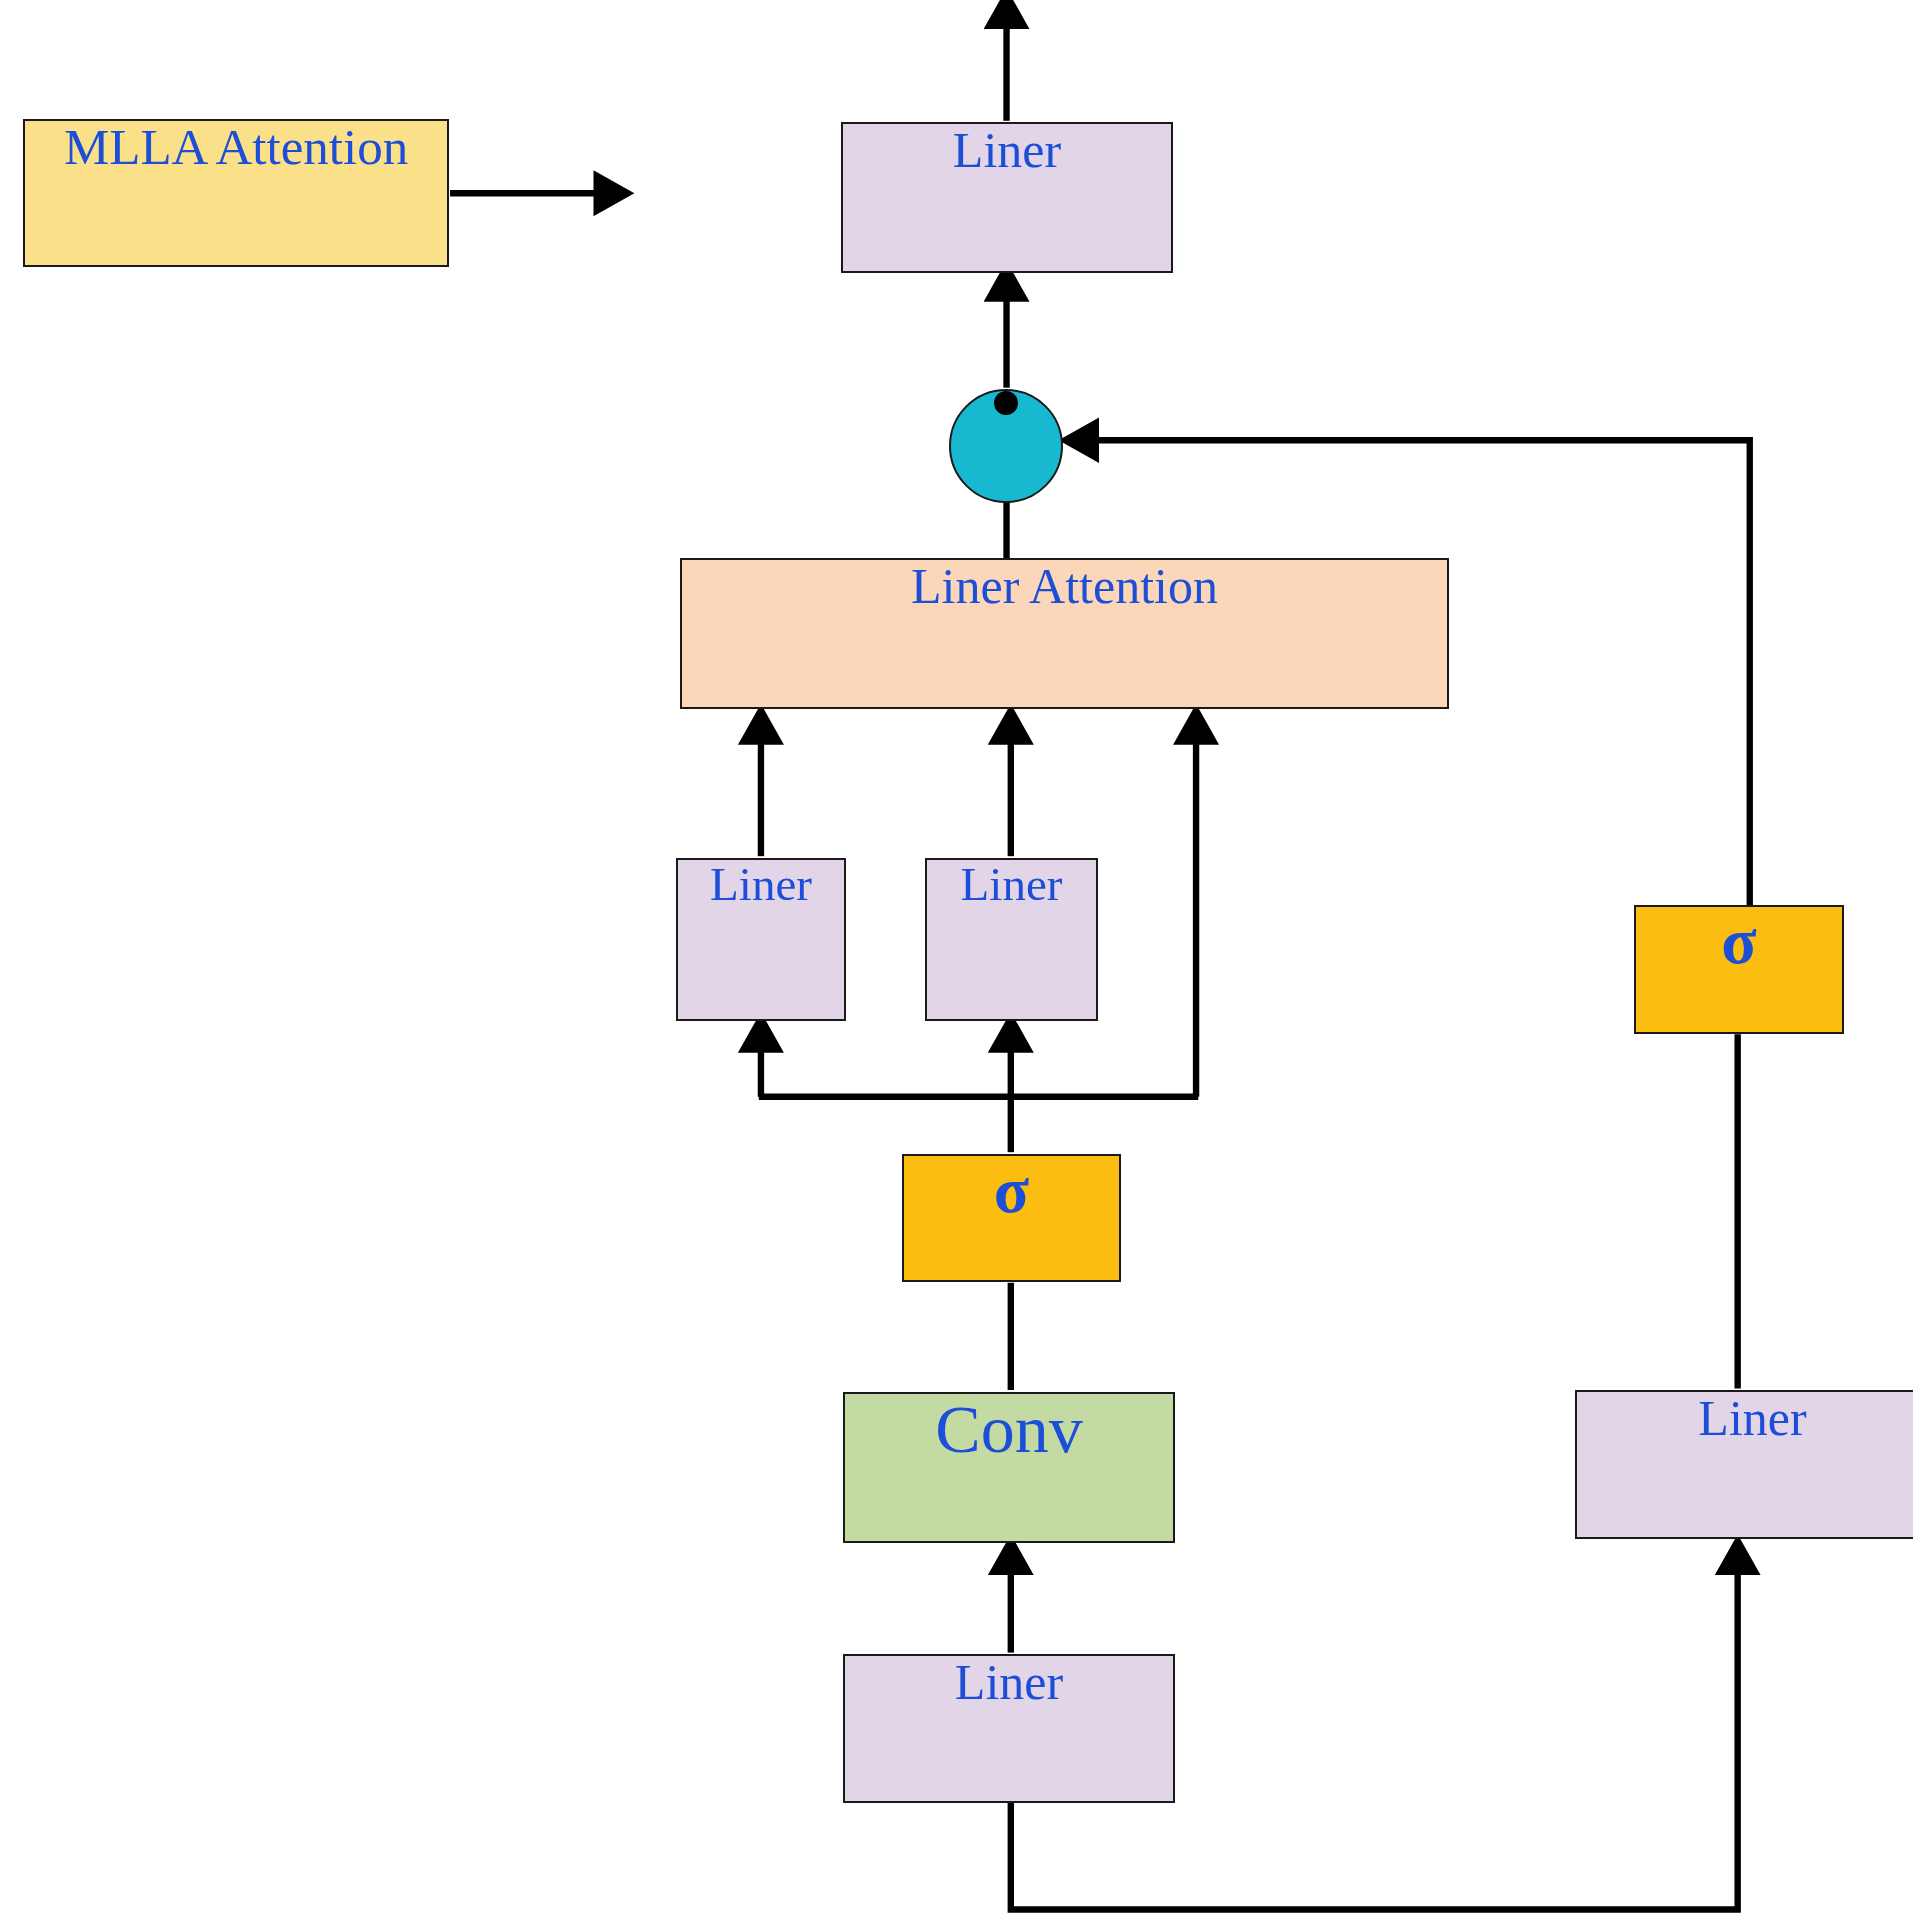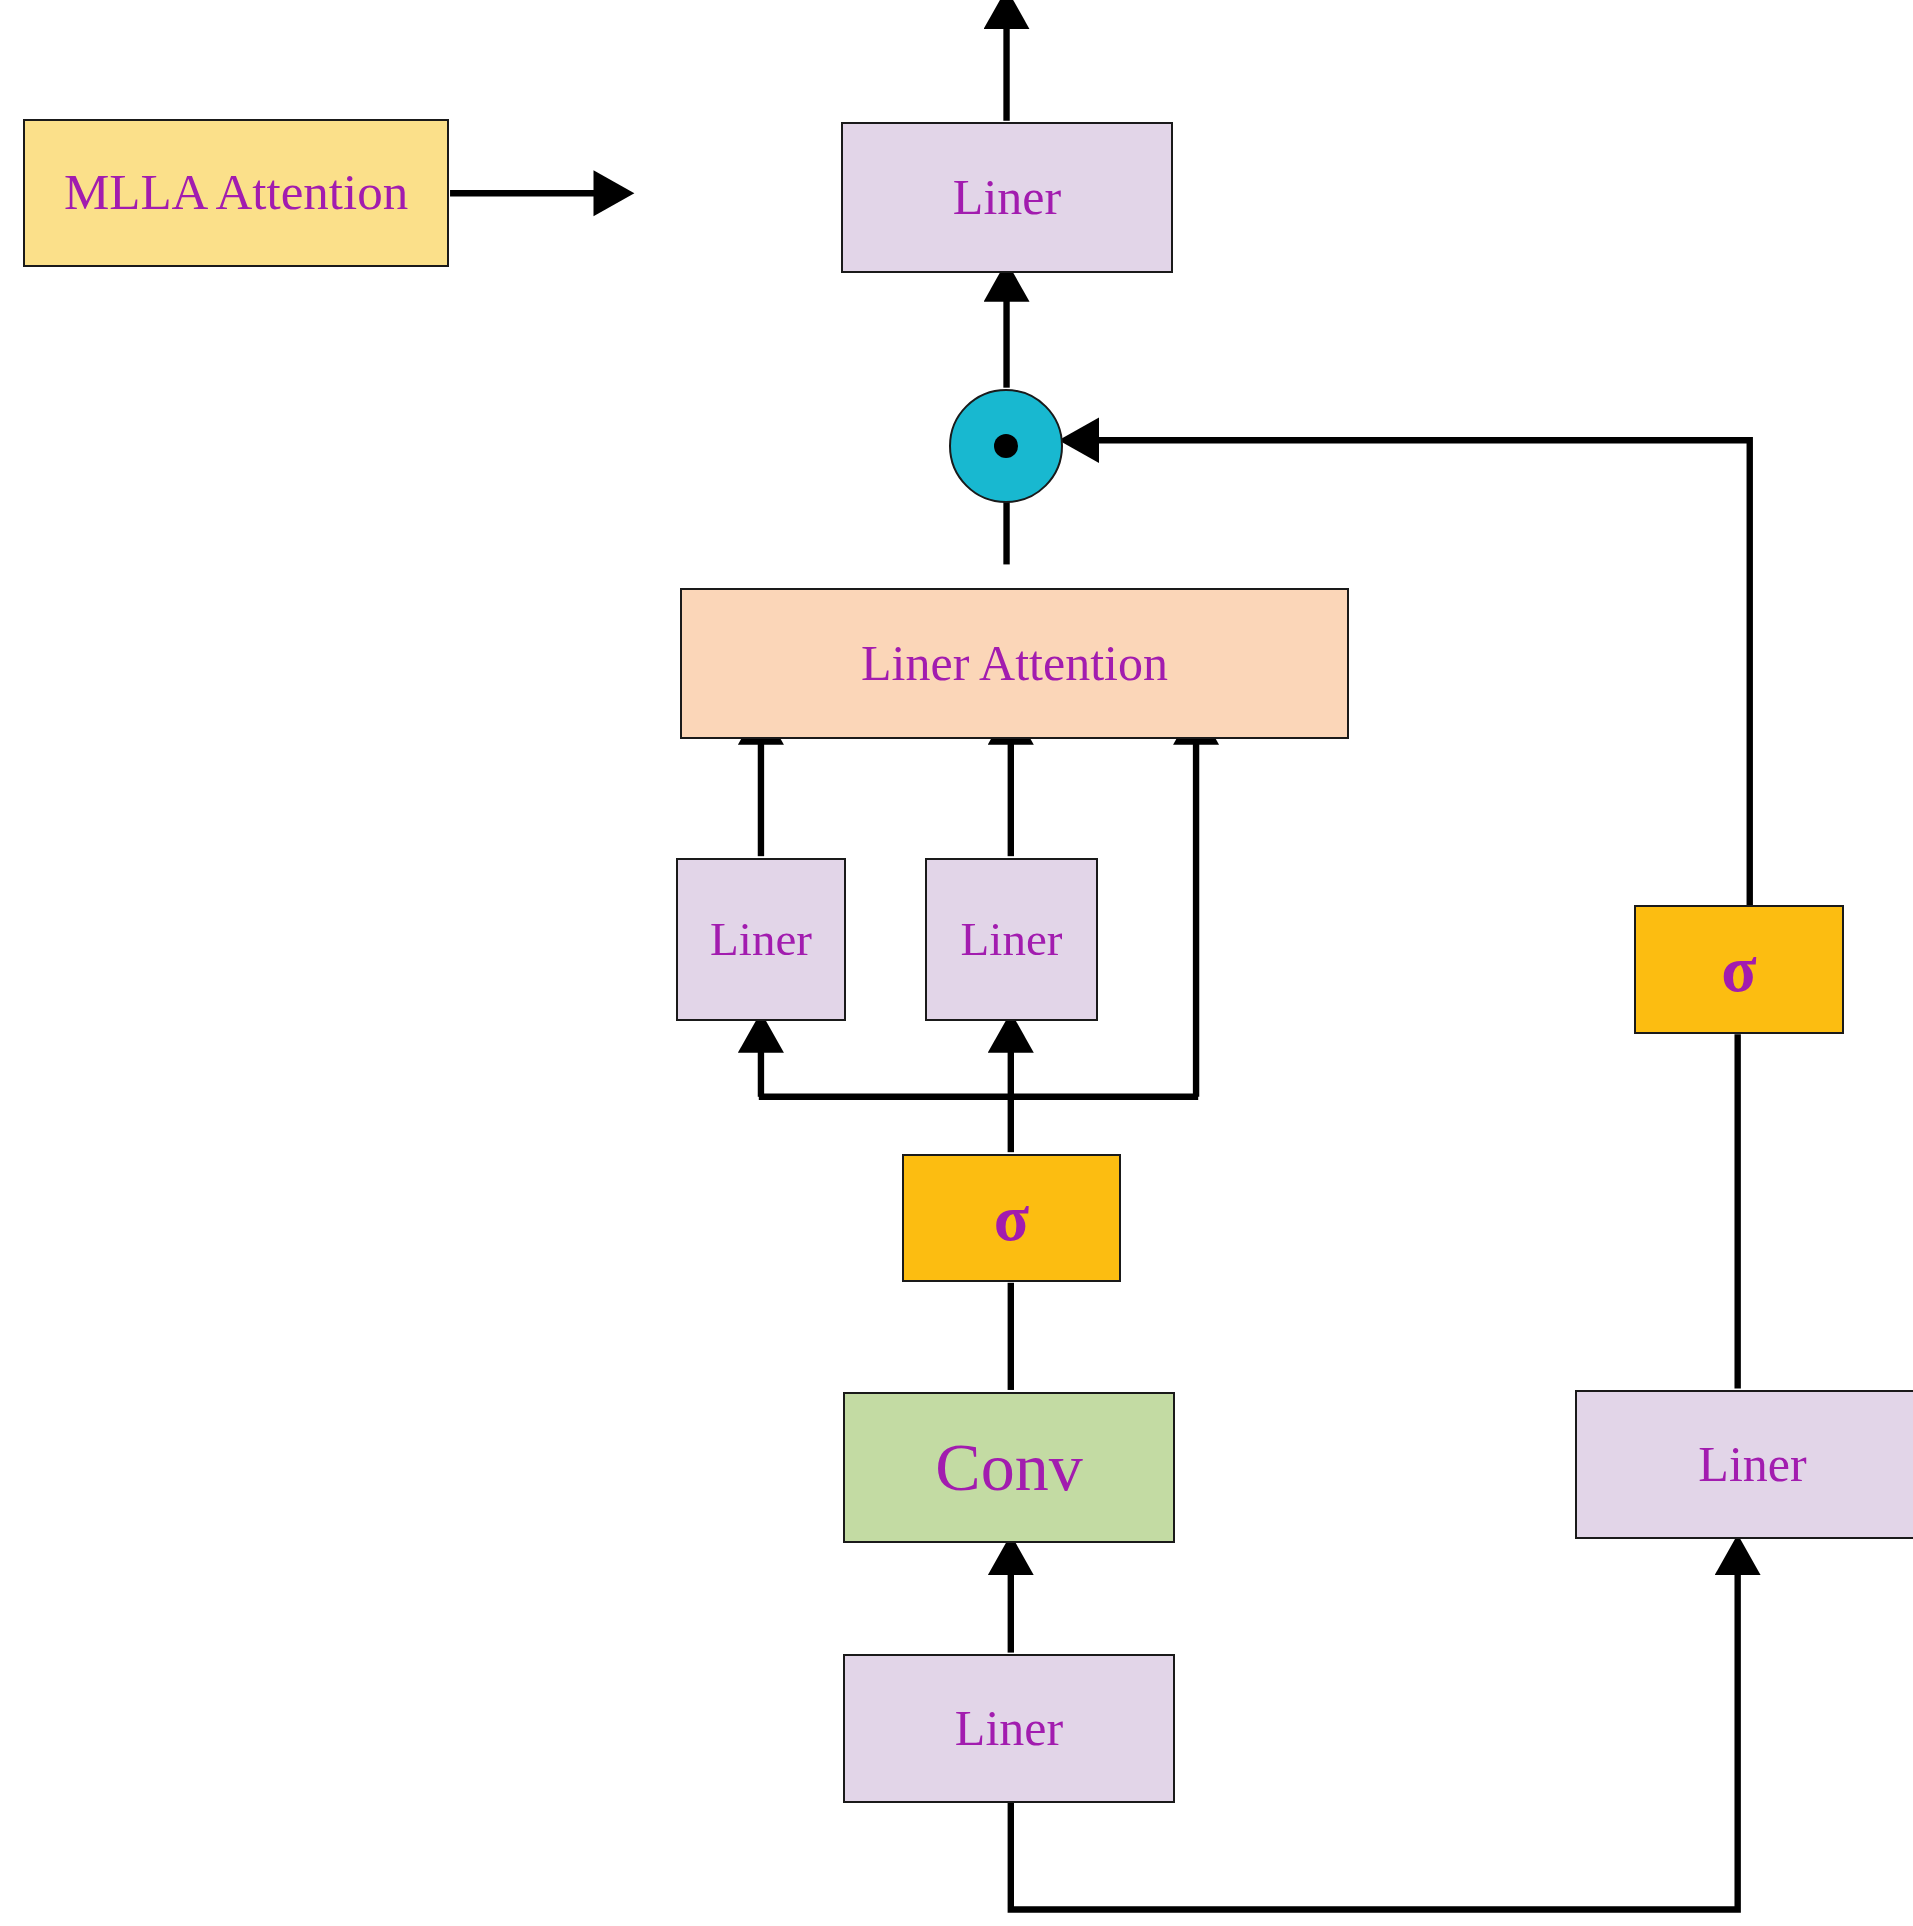--- a/index.html
+++ b/index.html
@@ -23,24 +23,24 @@
     top: 0;
     width: 1913px;
     height: 1926px;
     pointer-events: none;
   }
   .node {
     position: absolute;
     box-sizing: border-box;
     border: 2.1px solid #1a1a1a;
     display: flex;
-    align-items: center;
+    align-items: flex-start;
     justify-content: center;
     text-align: center;
-    color: #a21caf;
+    color: #1d4ed8;
     line-height: 1.05;
     z-index: 5;
   }
   .node.ellipse {
     border-radius: 50%;
   }
   .lbl {
     display: block;
     white-space: nowrap;
   }
@@ -60,21 +60,21 @@
     background: #18b8d0;
     border-width: 2.8px;
     font-size: 0;
   }
   #multiply-node .dot {
     width: 24px; height: 24px;
     border-radius: 50%;
     background: #000000;
   }
   #liner-attention-box {
-    left: 680px; top: 588px; width: 669px; height: 151px;
+    left: 680px; top: 558px; width: 769px; height: 151px;
     background: #fbd6b8;
     font-size: 50px;
   }
   #liner-q-box {
     left: 676px; top: 858px; width: 170px; height: 163px;
     background: #e2d5e8;
     font-size: 47px;
   }
   #liner-k-box {
     left: 925px; top: 858px; width: 173px; height: 163px;

